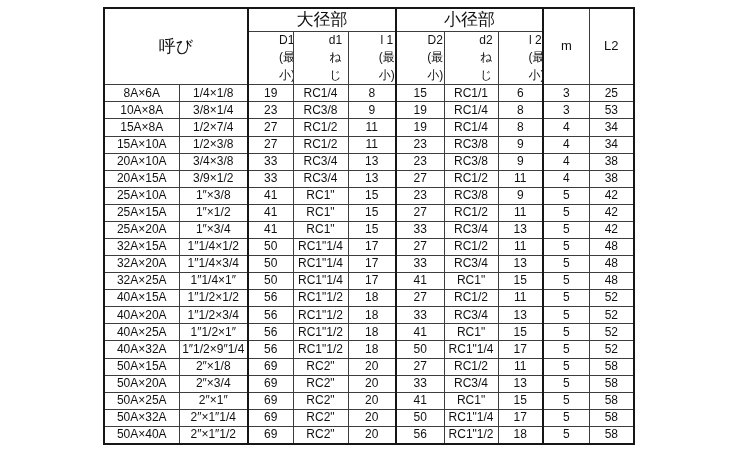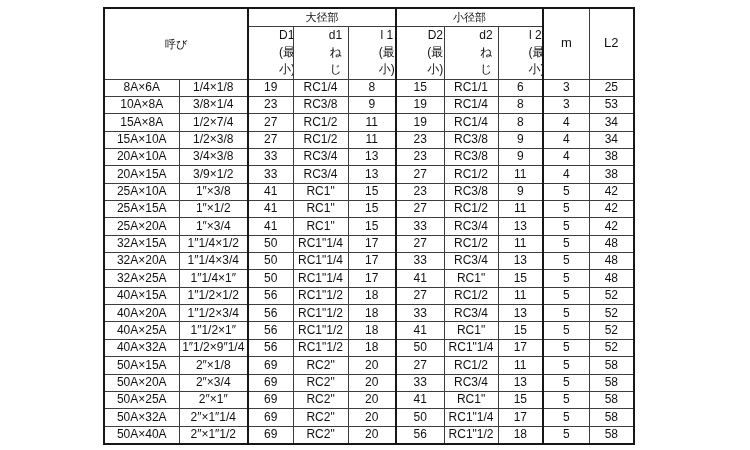--- a/index.html
+++ b/index.html
@@ -47,21 +47,21 @@
   
   .spec-table .gl { border-left: 2px solid #161616; }
   .spec-table thead tr.r1 { height: 18px; }
   .spec-table thead tr.r2 { height: 37px; }
   .spec-table th.sub {
     white-space: pre-line;
     font-size: 12px;
     line-height: 1.45;
     padding-left: 30px;
   }
-  .spec-table th.jp { font-size: 11px; }
+  .spec-table th.jp { font-size: 17px; }
   .spec-table th.axis { font-size: 13px; }
   .spec-table td { font-size: 12px; }
 </style>
 </head>
 <body>
 
 <div class="page">
   <div class="spec-table-wrap">
     <table class="spec-table">
       <colgroup>

